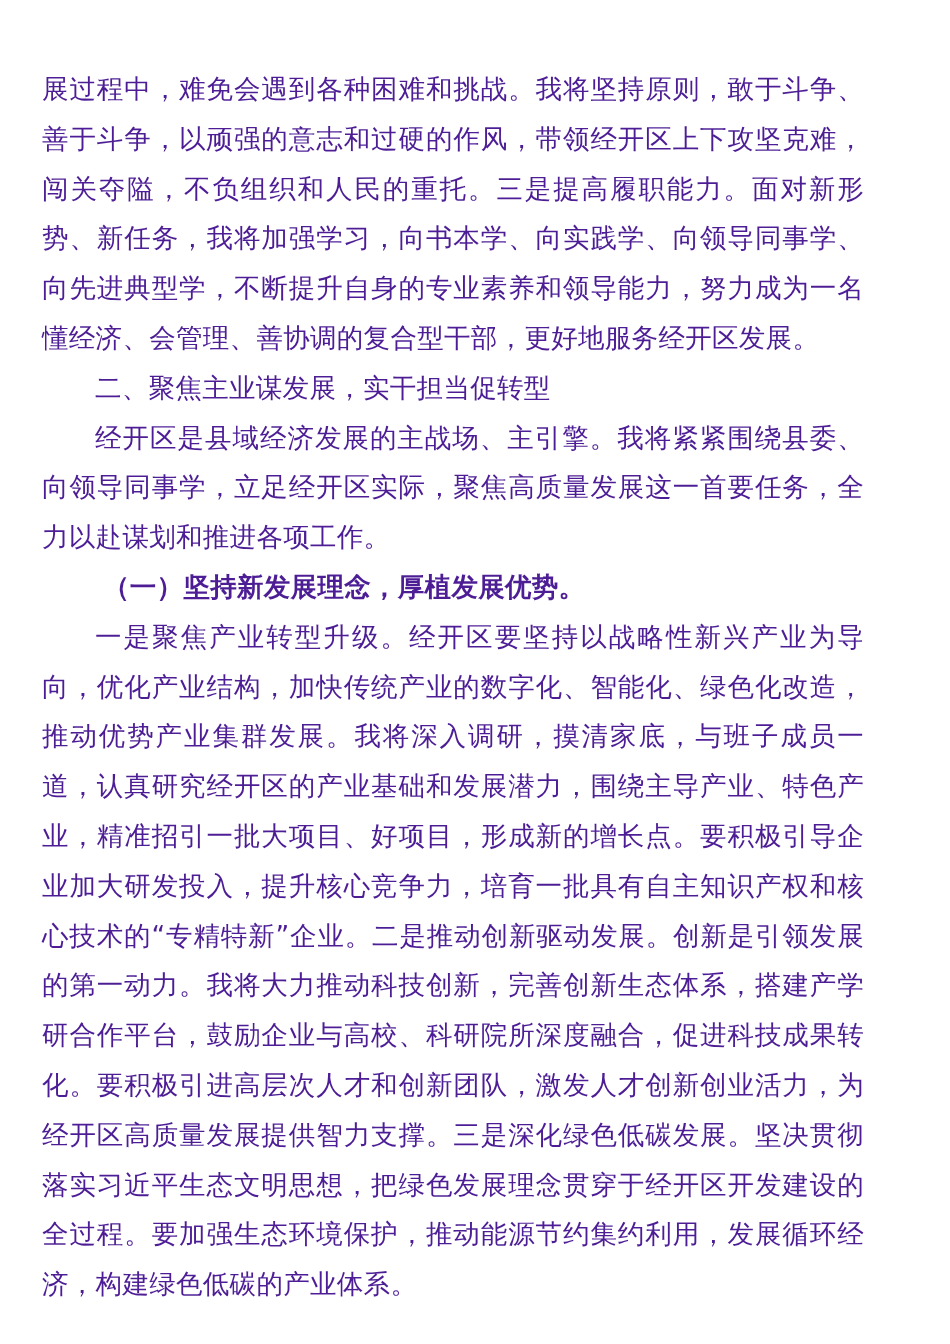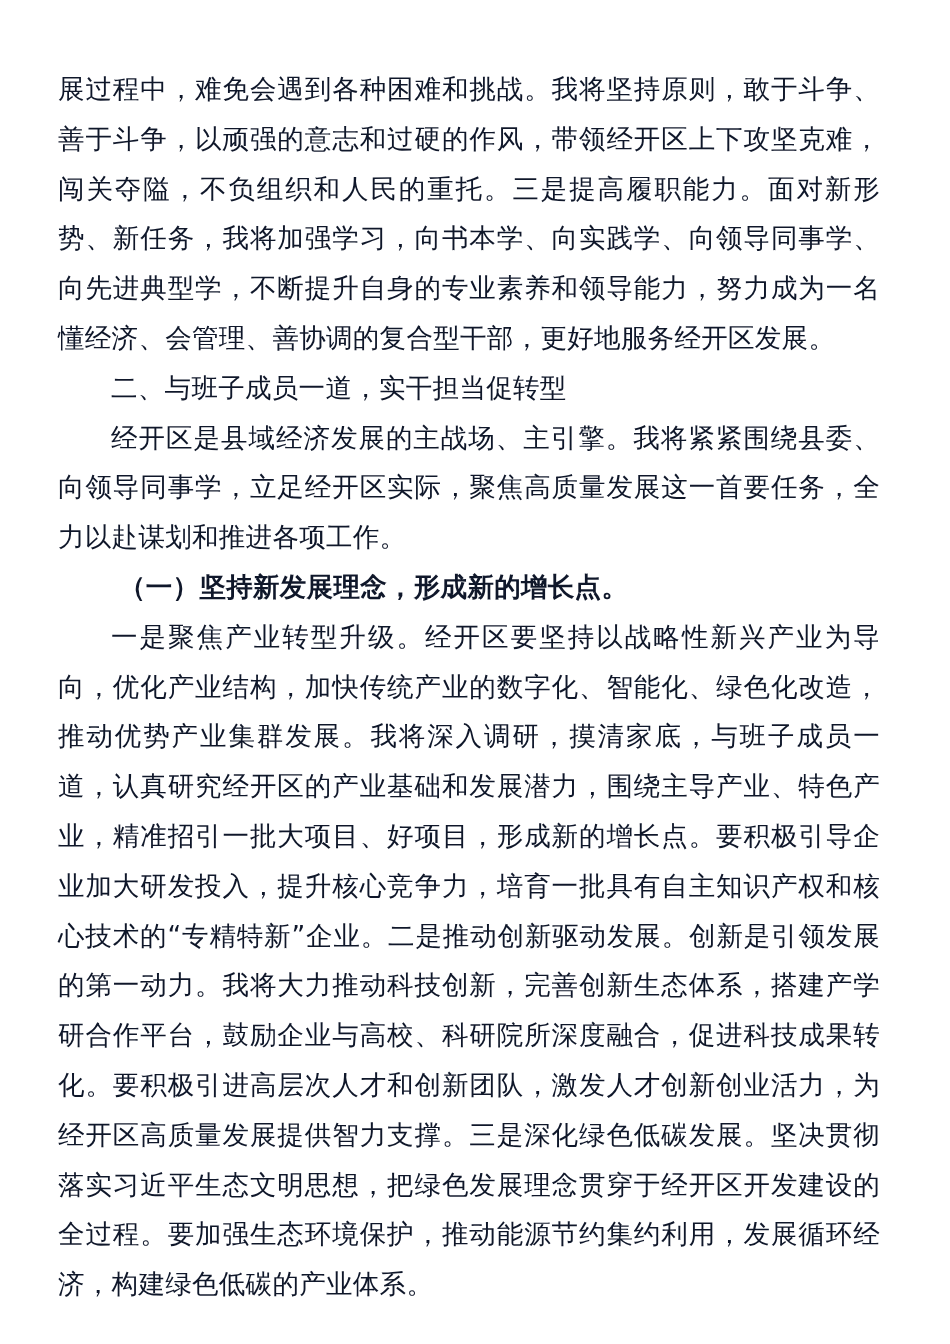--- a/index.html
+++ b/index.html
@@ -1,36 +1,36 @@
 <!DOCTYPE html>
 <html><head>
 <meta charset="utf-8">
 <style>
   html, body { margin: 0; padding: 0; background: #ffffff; }
   body { width: 950px; height: 1344px; overflow: hidden; position: relative; }
   .page {
     position: absolute;
-    left: 58px;
+    left: 42px;
     top: 64px;
     width: 822px;
     font-family: "DejaVu Sans", "Liberation Sans", sans-serif;
     font-size: 26.5px;
     line-height: 49.8px;
-    color: #0f172a;
+    color: #4c1d95;
     text-align: justify;
     text-justify: inter-character;
     letter-spacing: 0.3px;
   }
   .para { margin: 0; text-indent: 0; }
   .para.indent { text-indent: 53px; }
   .heading-2 { margin: 0; text-indent: 53px; }
   .heading-3 { margin: 0; text-indent: 53px; font-weight: bold; padding-left: 8px; }
 </style>
 </head>
 <body>
 
 <div class="page">
   <p class="para">展过程中，难免会遇到各种困难和挑战。我将坚持原则，敢于斗争、善于斗争，以顽强的意志和过硬的作风，带领经开区上下攻坚克难，闯关夺隘，不负组织和人民的重托。三是提高履职能力。面对新形势、新任务，我将加强学习，向书本学、向实践学、向领导同事学、向先进典型学，不断提升自身的专业素养和领导能力，努力成为一名懂经济、会管理、善协调的复合型干部，更好地服务经开区发展。</p>
-  <p class="heading-2">二、与班子成员一道，实干担当促转型</p>
+  <p class="heading-2">二、聚焦主业谋发展，实干担当促转型</p>
   <p class="para indent">经开区是县域经济发展的主战场、主引擎。我将紧紧围绕县委、向领导同事学，立足经开区实际，聚焦高质量发展这一首要任务，全力以赴谋划和推进各项工作。</p>
-  <p class="heading-3">（一）坚持新发展理念，形成新的增长点。</p>
+  <p class="heading-3">（一）坚持新发展理念，厚植发展优势。</p>
   <p class="para indent">一是聚焦产业转型升级。经开区要坚持以战略性新兴产业为导向，优化产业结构，加快传统产业的数字化、智能化、绿色化改造，推动优势产业集群发展。我将深入调研，摸清家底，与班子成员一道，认真研究经开区的产业基础和发展潜力，围绕主导产业、特色产业，精准招引一批大项目、好项目，形成新的增长点。要积极引导企业加大研发投入，提升核心竞争力，培育一批具有自主知识产权和核心技术的“专精特新”企业。二是推动创新驱动发展。创新是引领发展的第一动力。我将大力推动科技创新，完善创新生态体系，搭建产学研合作平台，鼓励企业与高校、科研院所深度融合，促进科技成果转化。要积极引进高层次人才和创新团队，激发人才创新创业活力，为经开区高质量发展提供智力支撑。三是深化绿色低碳发展。坚决贯彻落实习近平生态文明思想，把绿色发展理念贯穿于经开区开发建设的全过程。要加强生态环境保护，推动能源节约集约利用，发展循环经济，构建绿色低碳的产业体系。</p>
 </div>
 
 </body></html>

